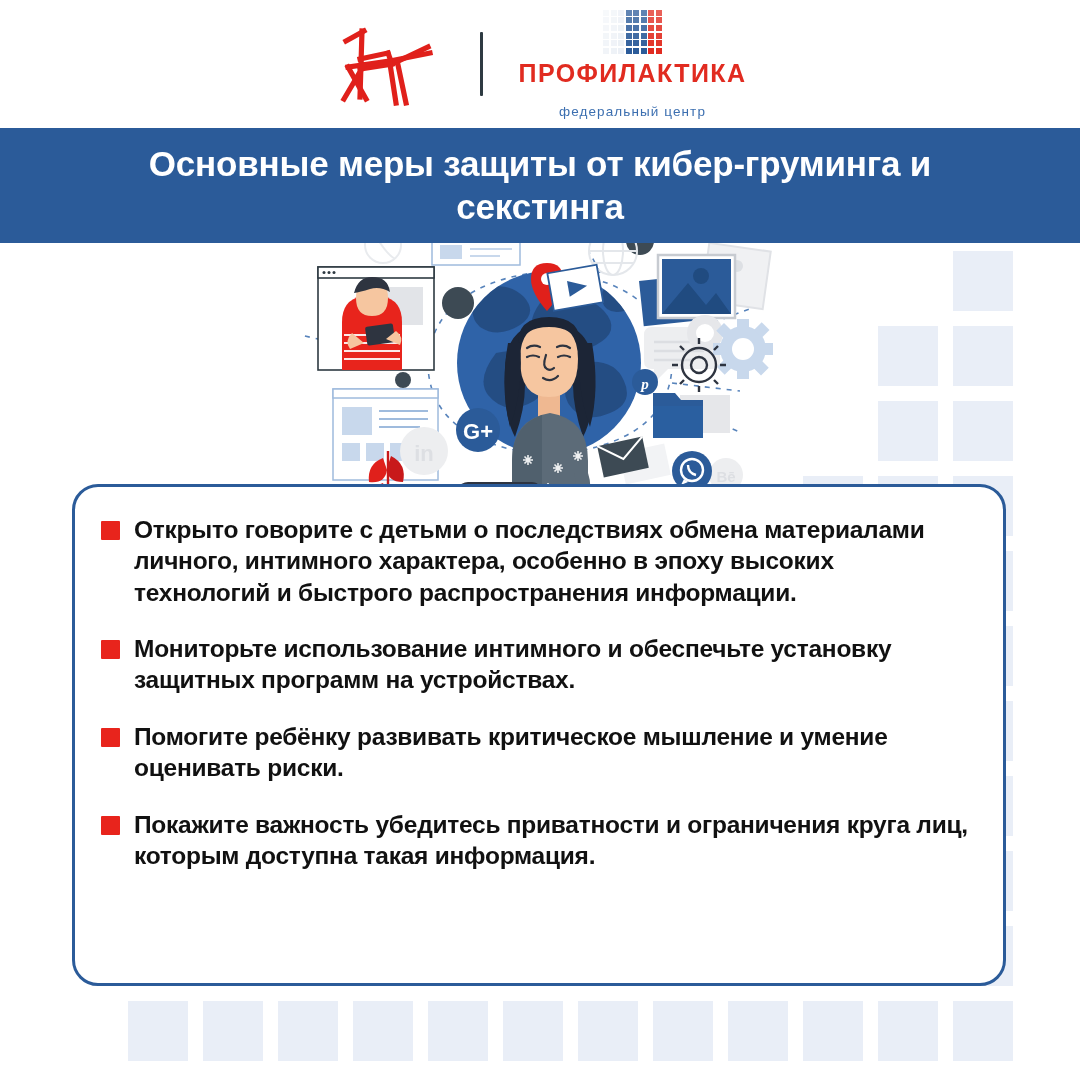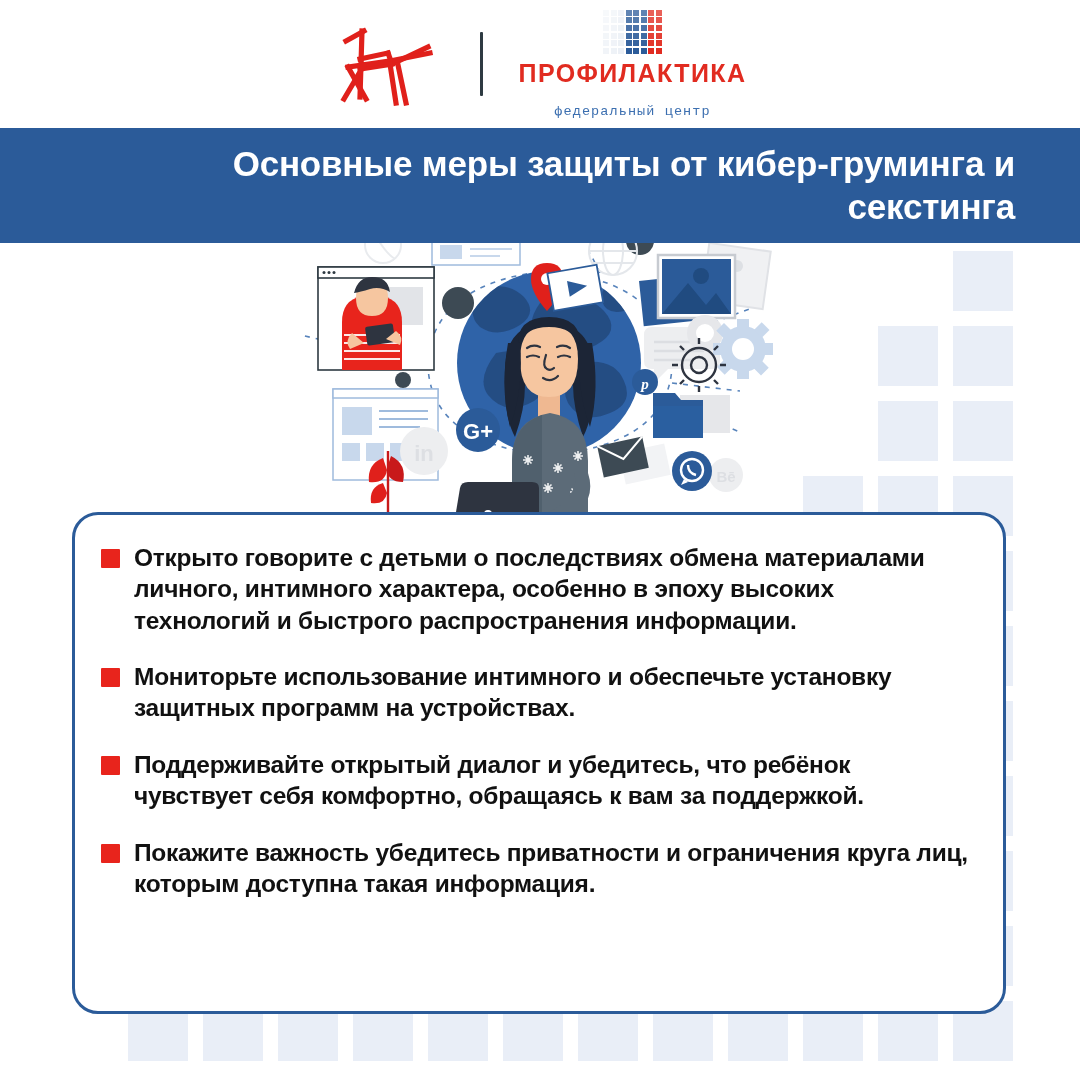--- a/index.html
+++ b/index.html
@@ -27,41 +27,41 @@
   .divider{width:3px;height:64px;background:#2e3a42;margin:0 36px 0 34px;border-radius:1px;}
   .brand{display:flex;flex-direction:column;align-items:center;justify-content:center;}
   .flag-grid{display:grid;grid-template-columns:repeat(8,6px);grid-auto-rows:6px;gap:1.6px;margin-bottom:7px;}
   .fc{width:6px;height:6px;}
   .brand-name{
     color:#E12B20;font-weight:bold;font-size:25px;letter-spacing:1.4px;line-height:1;
     font-family:"Liberation Sans",sans-serif;
   }
   .brand-sub{
     color:#3C6FB0;font-size:13.5px;letter-spacing:1.1px;margin-top:19px;line-height:1;
-    font-family:Liberation Mono, monospace;
+    font-family:Liberation Sans, sans-serif;
   }
 
   
   .banner{
     position:absolute;left:0;top:128px;width:1080px;height:115px;
     background:#2B5B99;z-index:6;
     display:flex;align-items:center;justify-content:center;
   }
   .banner-title{
     color:#ffffff;font-weight:bold;font-size:35px;line-height:1.22;
-    text-align:right;letter-spacing:-0.2px;max-width:950px;
+    text-align:center;letter-spacing:-0.2px;max-width:950px;
     font-family:"Liberation Sans",sans-serif;
   }
 
   
   .illus{position:absolute;left:0;top:243px;width:1080px;height:300px;z-index:2;}
 
   
   .card{
-    position:absolute;left:72px;top:512px;width:934px;height:502px;
+    position:absolute;left:72px;top:484px;width:934px;height:502px;
     background:#ffffff;border:3px solid #2B5B99;border-radius:26px;
     z-index:8;box-sizing:border-box;
     padding:27px 34px 20px 26px;
   }
   .bullets{display:flex;flex-direction:column;gap:25px;}
   .bullet{display:flex;align-items:flex-start;gap:14px;}
   .bullet-marker{
     width:19px;height:19px;background:#E8241C;flex:0 0 19px;margin-top:7px;border-radius:1px;
   }
   .bullet-text{
@@ -435,21 +435,21 @@
         <div class="bullet">
           <div class="bullet-marker" style="background: rgb(232, 36, 28);"></div>
           <div class="bullet-text">Открыто говорите с детьми о последствиях обмена материалами личного, интимного характера, особенно в эпоху высоких технологий и быстрого распространения информации.</div>
         </div>
         <div class="bullet">
           <div class="bullet-marker" style="background: rgb(232, 36, 28);"></div>
           <div class="bullet-text">Мониторьте использование интимного и обеспечьте установку защитных программ на устройствах.</div>
         </div>
         <div class="bullet">
           <div class="bullet-marker" style="background: rgb(232, 36, 28);"></div>
-          <div class="bullet-text">Поддерживайте открытый диалог и убедитесь, что ребёнок чувствует себя комфортно, обращаясь к вам за поддержкой.</div>
+          <div class="bullet-text">Помогите ребёнку развивать критическое мышление и умение оценивать риски.</div>
         </div>
         <div class="bullet">
           <div class="bullet-marker" style="background: rgb(232, 36, 28);"></div>
           <div class="bullet-text">Покажите важность убедитесь приватности и ограничения круга лиц, которым доступна такая информация.</div>
         </div>
       </div>
   </div>
 
 </div>
 

